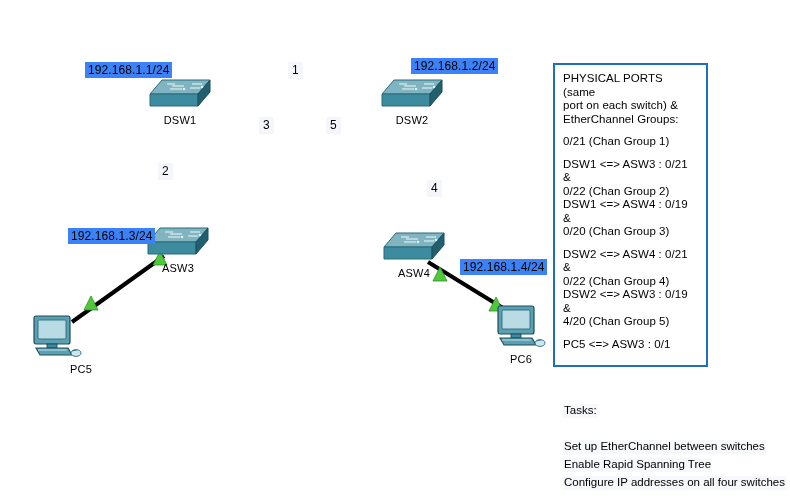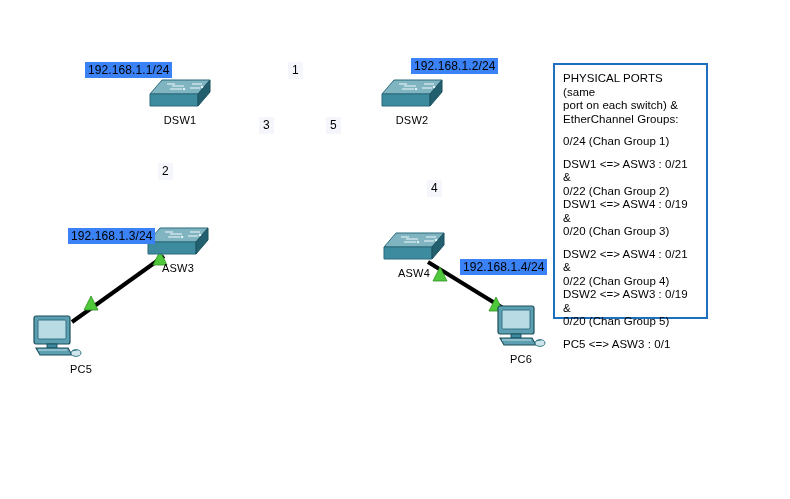--- a/index.html
+++ b/index.html
@@ -63,21 +63,21 @@
     white-space: nowrap;
     text-align: center;
   }
 
   
   #notes-box {
     position: absolute;
     left: 553px;
     top: 63px;
     width: 155px;
-    height: 256px;
+    height: 304px;
     border: 2px solid #1f6fc0;
     background: #ffffff;
     box-sizing: border-box;
     padding: 7px 8px;
   }
   #notes-box .note-line {
     font-size: 11.5px;
     line-height: 13.5px;
     color: #000000;
     white-space: pre-wrap;
@@ -255,29 +255,36 @@
   <div class="numlabel" style="left:259px; top:117px;">3</div>
   <div class="numlabel" style="left:326px; top:117px;">5</div>
   <div class="numlabel" style="left:158px; top:163px;">2</div>
   <div class="numlabel" style="left:427px; top:180px;">4</div>
 
   <div id="notes-box">
     <div class="note-line">PHYSICAL PORTS (same</div>
     <div class="note-line">port on each switch) &amp;</div>
     <div class="note-line">EtherChannel Groups:</div>
     <div class="note-line blank"></div>
-    <div class="note-line">0/24 (Chan Group 1)</div>
+    <div class="note-line">0/21 (Chan Group 1)</div>
     <div class="note-line blank"></div>
     <div class="note-line">DSW1 &lt;=&gt; ASW3 : 0/21 &amp;</div>
     <div class="note-line">0/22 (Chan Group 2)</div>
     <div class="note-line">DSW1 &lt;=&gt; ASW4 : 0/19 &amp;</div>
     <div class="note-line">0/20 (Chan Group 3)</div>
     <div class="note-line blank"></div>
     <div class="note-line">DSW2 &lt;=&gt; ASW4 : 0/21 &amp;</div>
     <div class="note-line">0/22 (Chan Group 4)</div>
     <div class="note-line">DSW2 &lt;=&gt; ASW3 : 0/19 &amp;</div>
-    <div class="note-line">0/20 (Chan Group 5)</div>
+    <div class="note-line">4/20 (Chan Group 5)</div>
     <div class="note-line blank"></div>
     <div class="note-line">PC5 &lt;=&gt; ASW3 : 0/1</div>
   </div>
 
+  <div id="tasks-block">
+    <div><span class="task-line">Tasks:</span></div>
+    <div class="task-line blank"></div>
+    <div><span class="task-line">Set up EtherChannel between switches</span></div>
+    <div><span class="task-line">Enable Rapid Spanning Tree</span></div>
+    <div><span class="task-line">Configure IP addresses on all four switches</span></div>
+  </div>
 
 </div>
 
 </body></html>

